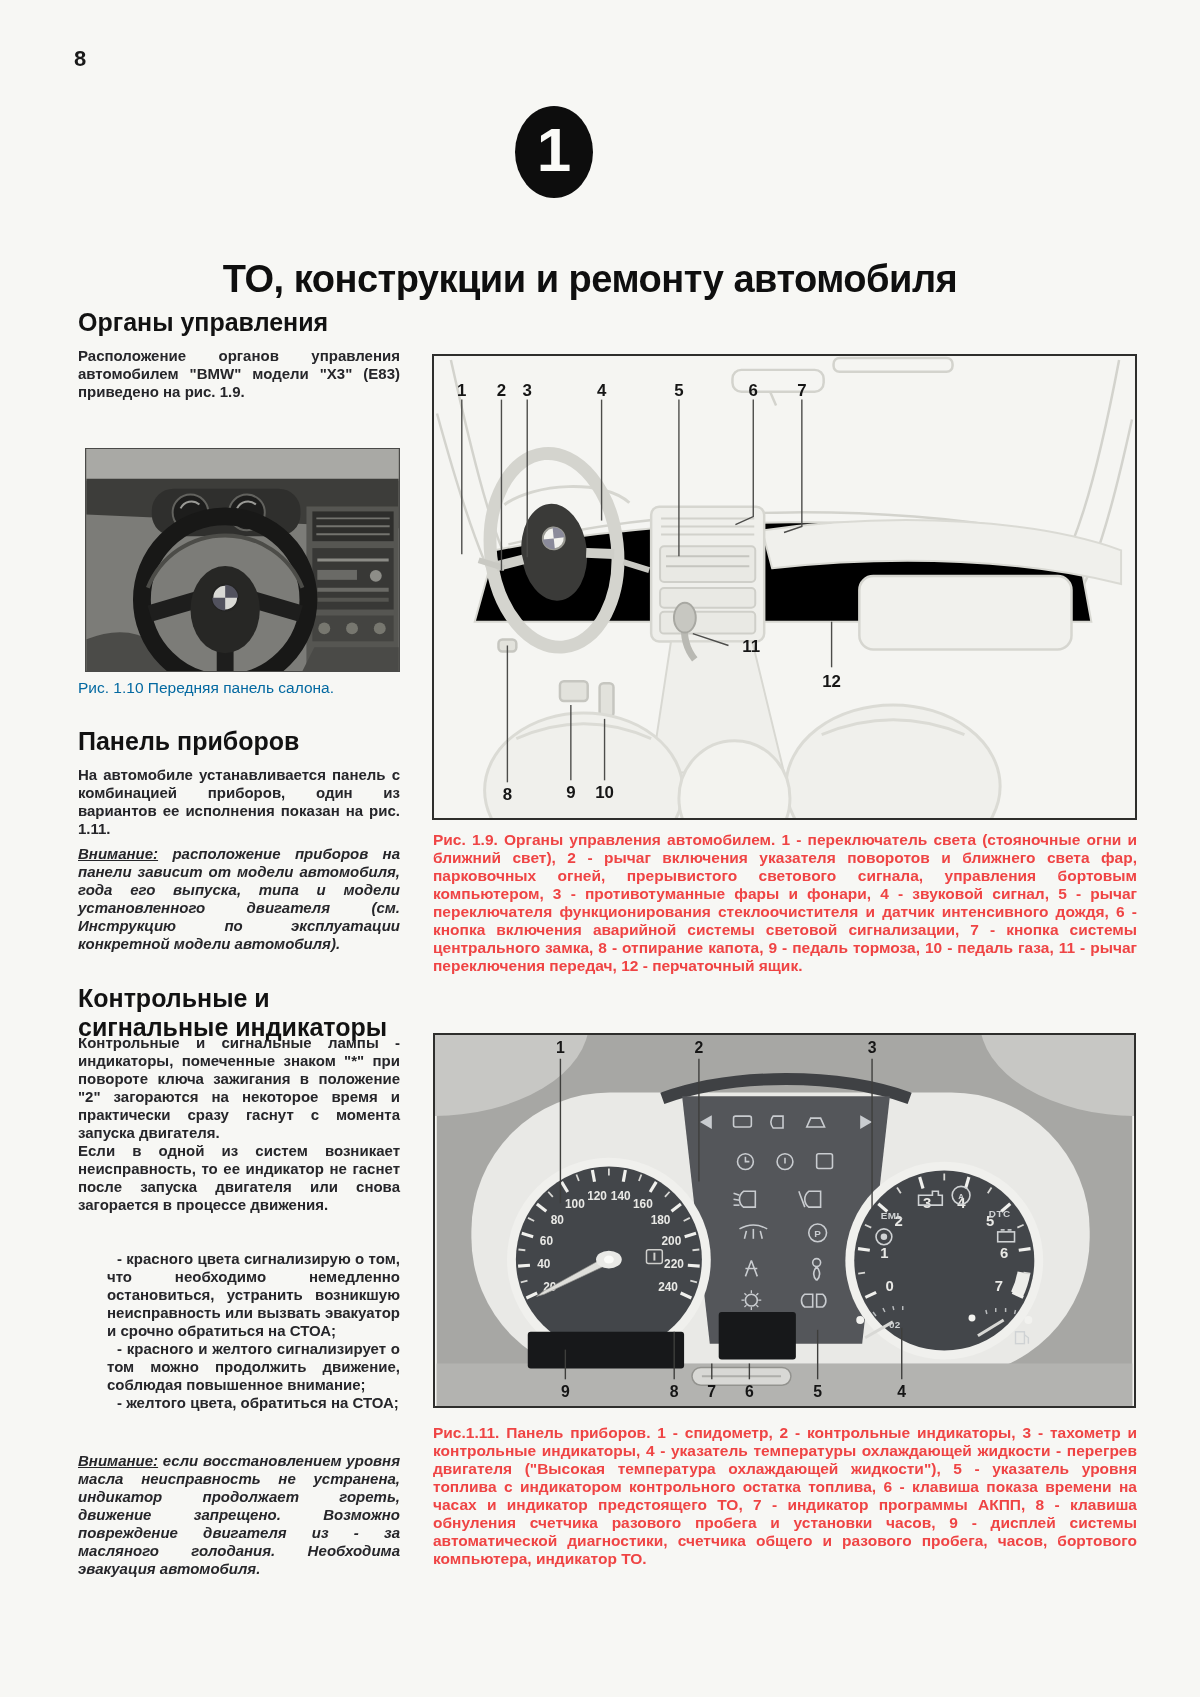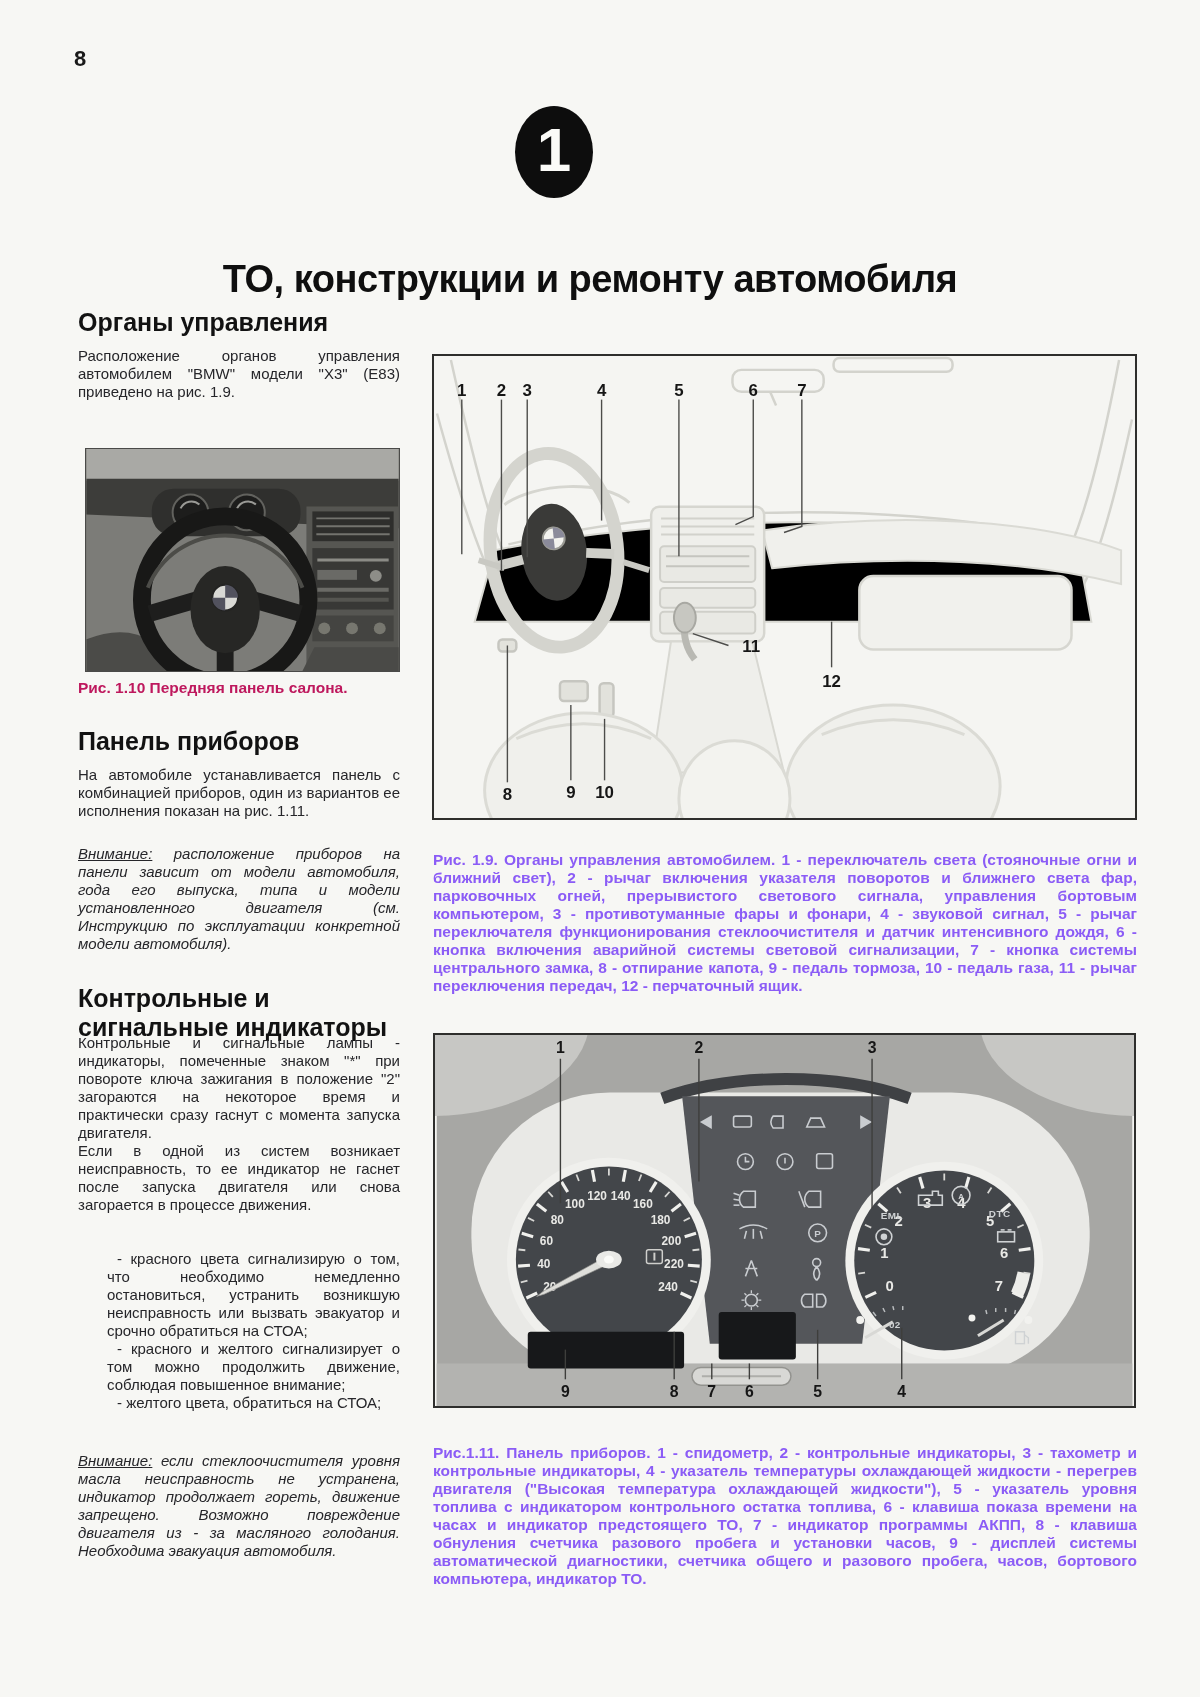--- a/index.html
+++ b/index.html
@@ -6,26 +6,26 @@
   .page{position:relative;width:1200px;height:1697px;background:#f7f7f4;
         font-family:"Liberation Sans", sans-serif;color:#222;overflow:hidden;}
   .abs{position:absolute;}
   .pgnum{left:74px;top:46px;font-size:22px;font-weight:bold;color:#1a1a1a;}
   .badge{left:515px;top:106px;width:78px;height:92px;background:#0d0d0d;border-radius:50%;
          display:flex;align-items:center;justify-content:center;}
   .badge span{color:#fbfbf8;font-size:62px;font-weight:bold;line-height:1;transform:translateY(-2px);}
   .title{left:40px;width:1100px;text-align:center;font-weight:bold;color:#0f0f0f;
          font-size:38px;line-height:47px;letter-spacing:-0.5px;}
   .h2{font-weight:bold;color:#121212;font-size:25px;line-height:29px;}
-  .bp{font-size:15px;line-height:18px;text-align:justify;color:#26262a;}
+  .bp{font-size:15px;line-height:18px;text-align:justify;color:#26262a;font-weight:bold;}
   .bullet{text-indent:10px;margin-left:29px;}
   .note{font-style:italic;}
   .note .u{text-decoration:underline;}
-  .figcap{font-weight:bold;font-size:15.5px;line-height:18px;text-align:justify;color:#8b5cf6;margin-top:20px;}
-  .figcap-left{font-weight:bold;font-size:15.5px;color:#be185d;}
+  .figcap{font-weight:bold;font-size:15.5px;line-height:18px;text-align:justify;color:#ef4444;}
+  .figcap-left{font-weight:normal;font-size:15.5px;color:#0369a1;}
   .figbox{border:2px solid #2e2e2c;background:#f4f4f1;box-sizing:border-box;}
   .photo{border:1px solid #4a4a48;box-sizing:border-box;background:#6f6f6c;}
   svg{display:block;}
   .co-num{font-size:17px;font-weight:bold;fill:#161616;}
   .co-num2{font-size:16px;font-weight:bold;fill:#161616;}
   .gauge-label{font-weight:bold;fill:#e9e9e6;}
   .smalltxt{font-size:10px;font-weight:bold;fill:#cfd2d4;letter-spacing:0.5px;}
 </style>
 </head>
 <body>
@@ -84,21 +84,21 @@
   <div class="abs bp note" style="left:78px;top:845px;width:322px;"><span class="u">Внимание:</span><span> расположение приборов на панели зависит от модели автомобиля, года его выпуска, типа и модели установленного двигателя (см. Инструкцию по эксплуатации конкретной модели автомобиля).</span></div>
 
   <div class="abs h2" style="left:78px;top:960px;width:322px;margin-top:24px;">Контрольные и сигнальные индикаторы</div>
   <div class="abs bp" style="left:78px;top:1034px;width:322px;">Контрольные и сигнальные лампы - индикаторы, помеченные знаком "*" при повороте ключа зажигания в положение "2" загораются на некоторое время и практически сразу гаснут с момента запуска двигателя.</div>
   <div class="abs bp" style="left:78px;top:1142px;width:322px;">Если в одной из систем возникает неисправность, то ее индикатор не гаснет после запуска двигателя или снова загорается в процессе движения.</div>
   <div class="abs" style="left:78px;top:1250px;width:322px;">
     <div class="bp bullet">- красного цвета сигнализирую о том, что необходимо немедленно остановиться, устранить возникшую неисправность или вызвать эвакуатор и срочно обратиться на СТОА;</div>
     <div class="bp bullet">- красного и желтого сигнализирует о том можно продолжить движение, соблюдая повышенное внимание;</div>
     <div class="bp bullet">- желтого цвета, обратиться на СТОА;</div>
   </div>
-  <div class="abs bp note" style="left:78px;top:1452px;width:322px;"><span class="u">Внимание:</span><span> если стеклоочистителя уровня масла неисправность не устранена, индикатор продолжает гореть, движение запрещено. Возможно повреждение двигателя из - за масляного голодания. Необходима эвакуация автомобиля.</span></div>
+  <div class="abs bp note" style="left:78px;top:1452px;width:322px;"><span class="u">Внимание:</span><span> если восстановлением уровня масла неисправность не устранена, индикатор продолжает гореть, движение запрещено. Возможно повреждение двигателя из - за масляного голодания. Необходима эвакуация автомобиля.</span></div>
 
   <div class="abs figbox" style="left:432px;top:354px;width:705px;height:466px;">
     <svg width="701" height="462" viewBox="0 0 705 466">
       <rect x="0" y="0" width="705" height="466" fill="#f5f5f2"></rect>
       <g stroke="#d3d3cd" stroke-width="2.5" fill="none">
         <path d="M16,4 C42,120 62,200 92,242"></path>
         <path d="M2,58 C30,160 52,222 74,254"></path>
         <path d="M690,4 C668,120 644,212 606,252"></path>
         <path d="M703,64 C682,160 664,222 640,256"></path>
         <path d="M74,190 C250,148 470,148 636,184"></path>

